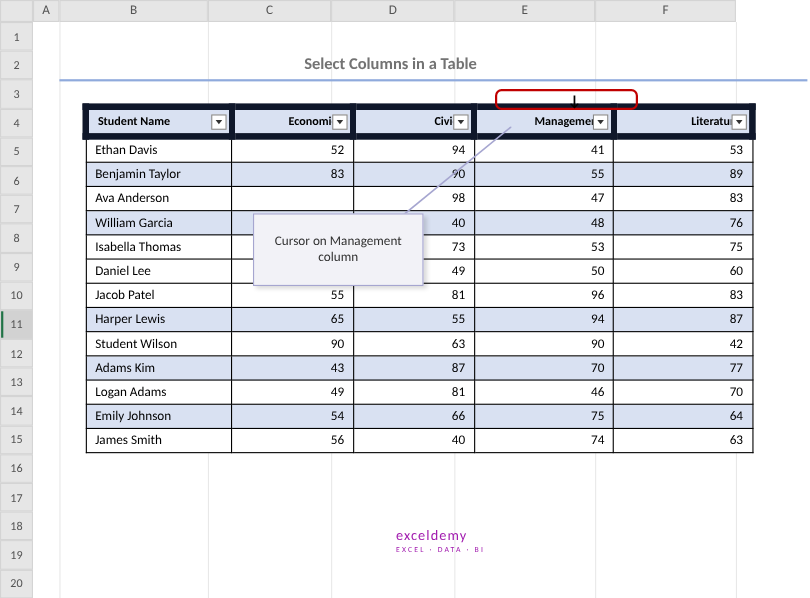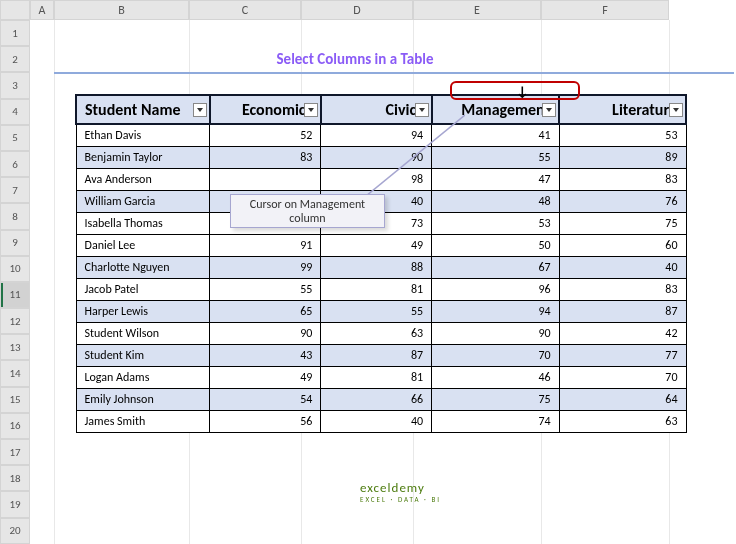--- a/index.html
+++ b/index.html
@@ -18,42 +18,42 @@
   top: 94px;
   width: 640px;
 }
 .table-title {
   position: absolute;
   left: 165px;
   top: 50px;
   width: 380px;
   text-align: center;
   font-weight: bold;
-  color: #8b5cf6;
+  color: #737373;
   font-size: 15px;
 }
 .hr-line {
   position: absolute;
   left: 54px;
   top: 72px;
   width: 680px;
   height: 2px;
   background: #8faadc;
 }
 .tbl {
   border-collapse: collapse;
   width: 612px;
 }
 .tbl th {
   background: #d9e1f2;
-  border: 2px solid #0f172a;
+  border: 6px solid #0f172a;
   padding: 4px 8px 4px 6px;
   text-align: right;
   font-weight: bold;
-  font-size: 16px;
+  font-size: 11px;
   height: 24px;
   position: relative;
 }
 .tbl th:first-child { text-align: left; padding-left: 8px; }
 .tbl td {
   border: 1px solid #000;
   padding: 3px 8px;
   text-align: right;
   font-size: 12px;
   height: 22px;
@@ -82,21 +82,21 @@
   border-right: 3px solid transparent;
   border-top: 4px solid #333;
 }
 .callout {
   position: absolute;
   left: 230px;
   top: 194px;
   width: 155px;
   background: #f2f2f7;
   border: 1px solid #a6a6d0;
-  padding: 2px 8px;
+  padding: 18px 8px;
   text-align: center;
   font-size: 12px;
   color: #333;
   box-shadow: 3px 3px 4px rgba(0,0,0,0.15);
 }
 .callout-line {
   position: absolute;
   left: 355px;
   top: 115px;
   width: 110px;
@@ -120,21 +120,21 @@
   font-size: 14px;
   font-weight: bold;
   color: #000;
   pointer-events: none;
 }
 .watermark {
   position: absolute;
   left: 360px;
   top: 480px;
   font-size: 13px;
-  color: #4d7c0f;
+  color: #a21caf;
   letter-spacing: 1px;
   pointer-events: none;
 }
 .watermark .sub { font-size: 7px; letter-spacing: 2px; display: block; text-align: right; }
 .spreadsheet-row-headers {
   position: absolute;
   left: 0; top: 20px;
   width: 30px;
 }
 .rh {
@@ -262,27 +262,20 @@
           <td>53</td>
           <td>75</td>
         </tr>
         <tr class="nb">
           <td>Daniel Lee</td>
           <td>91</td>
           <td>49</td>
           <td>50</td>
           <td>60</td>
         </tr>
-        <tr class="band">
-          <td>Charlotte Nguyen</td>
-          <td>99</td>
-          <td>88</td>
-          <td>67</td>
-          <td>40</td>
-        </tr>
         <tr class="nb">
           <td>Jacob Patel</td>
           <td>55</td>
           <td>81</td>
           <td>96</td>
           <td>83</td>
         </tr>
         <tr class="band">
           <td>Harper Lewis</td>
           <td>65</td>
@@ -291,21 +284,21 @@
           <td>87</td>
         </tr>
         <tr class="nb">
           <td>Student Wilson</td>
           <td>90</td>
           <td>63</td>
           <td>90</td>
           <td>42</td>
         </tr>
         <tr class="band">
-          <td>Student Kim</td>
+          <td>Adams Kim</td>
           <td>43</td>
           <td>87</td>
           <td>70</td>
           <td>77</td>
         </tr>
         <tr class="nb">
           <td>Logan Adams</td>
           <td>49</td>
           <td>81</td>
           <td>46</td>

